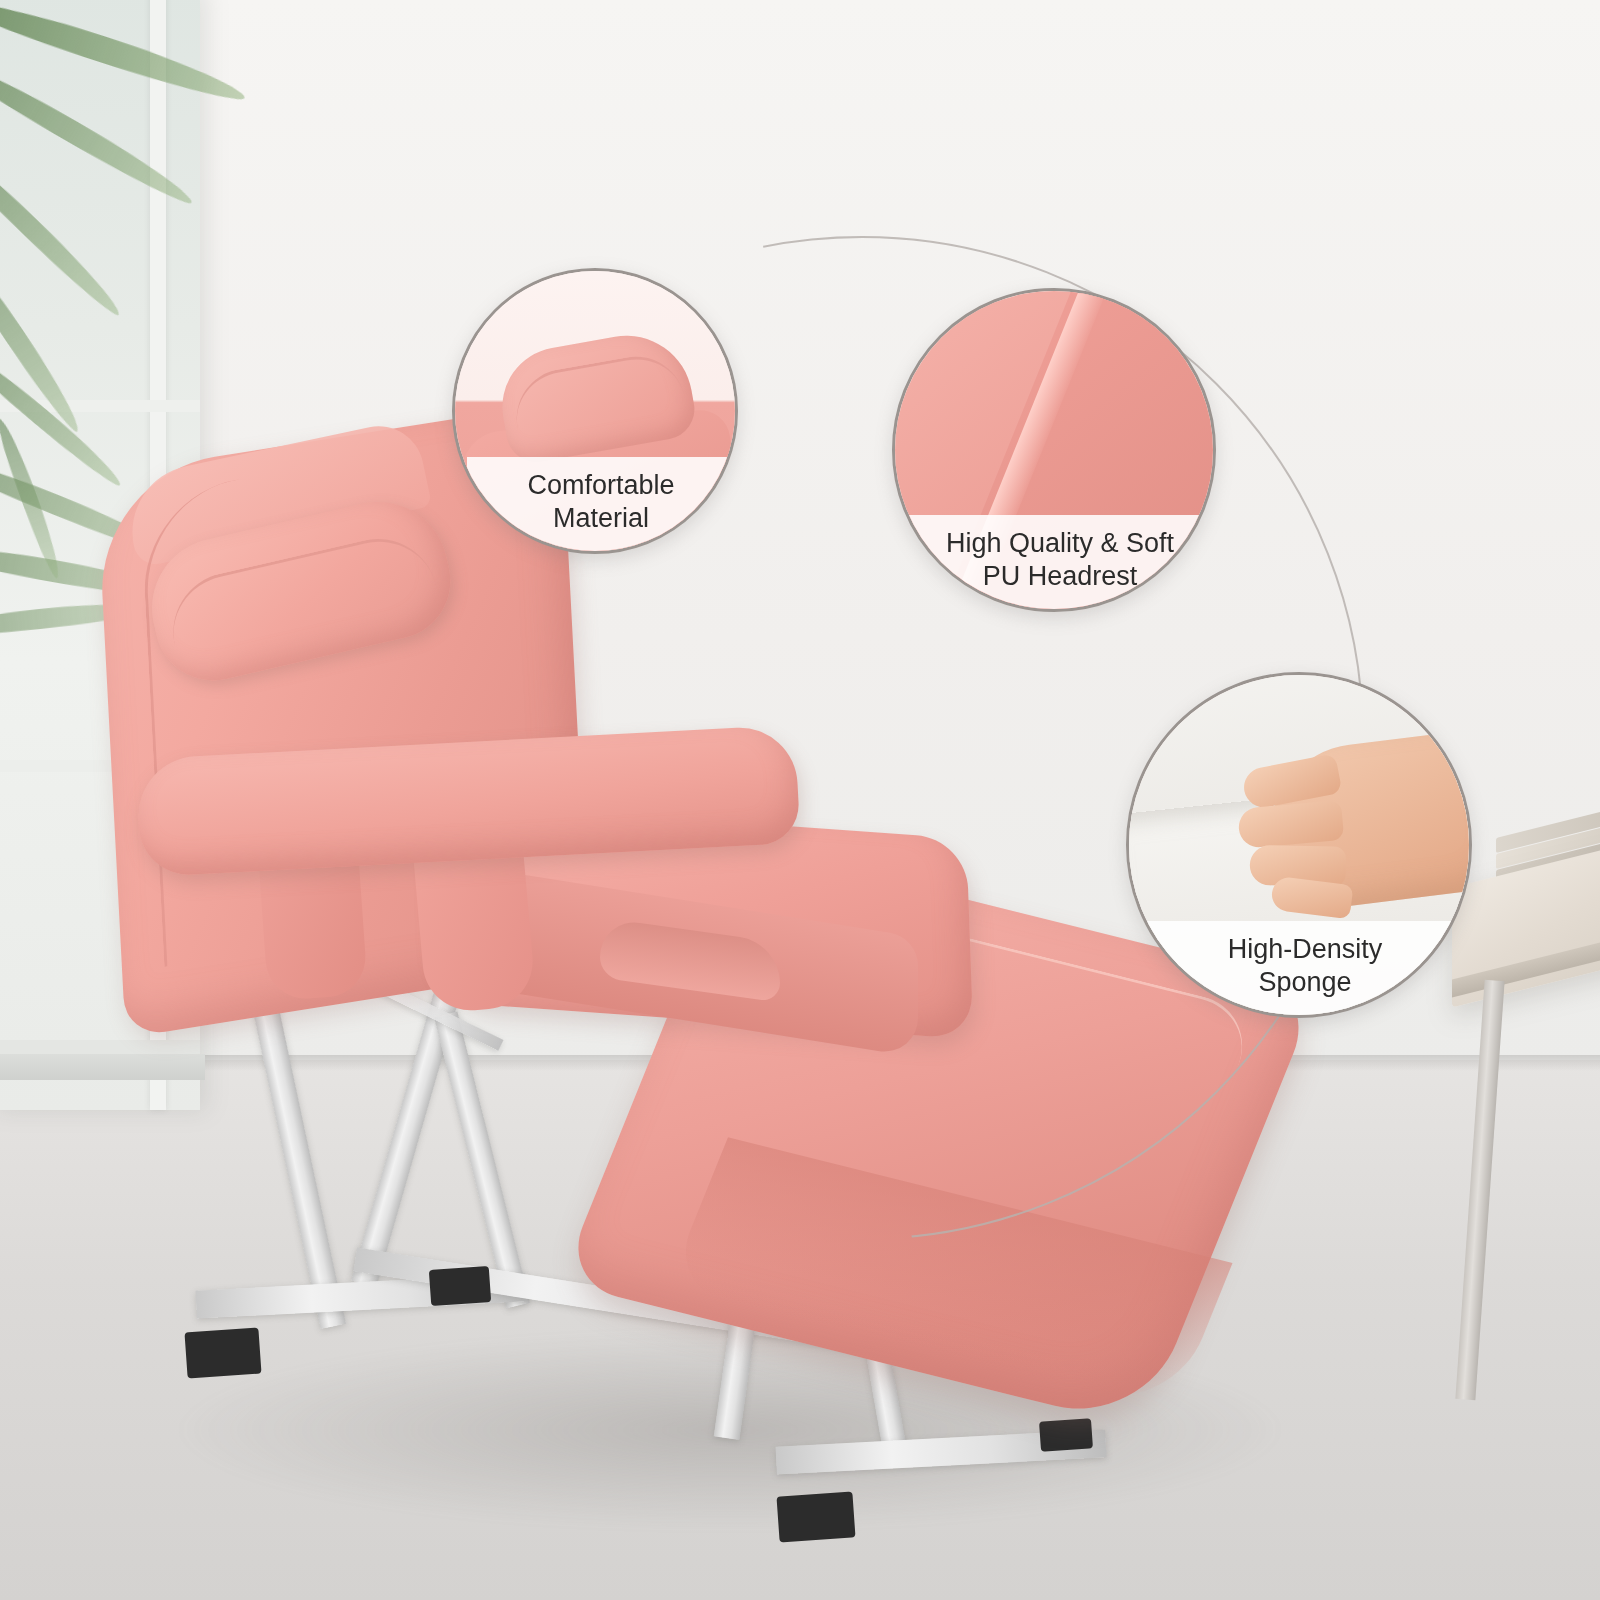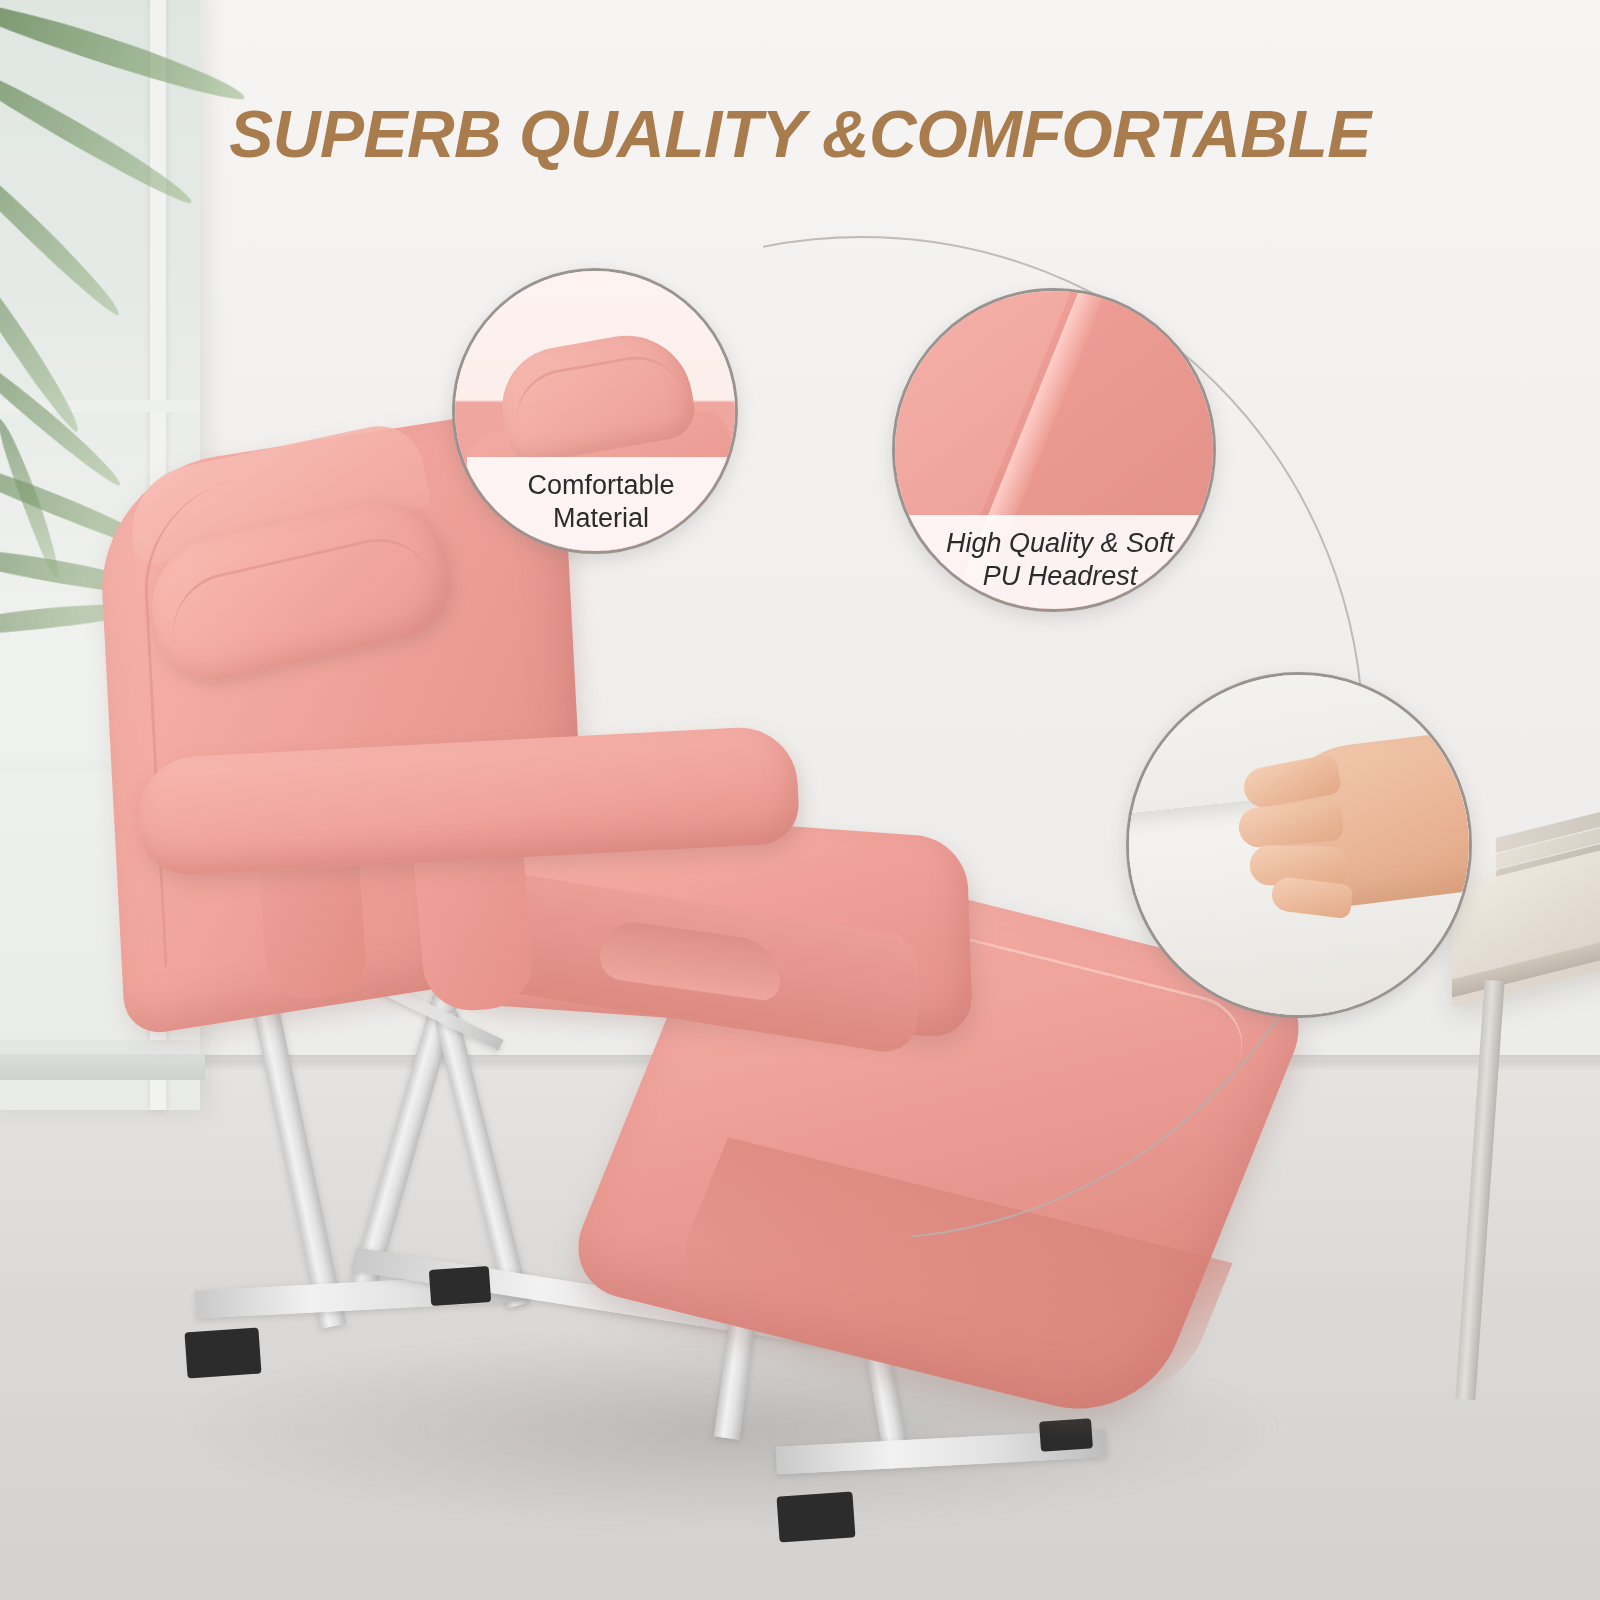--- a/index.html
+++ b/index.html
@@ -297,21 +297,21 @@
     transform: rotate(-10deg);
   }
   .c1-back {
     position: absolute;
     left: 10px; top: 150px; width: 270px; height: 140px;
     background: linear-gradient(160deg,#f3aaa2,#e6948b);
     border-radius: 40px 30px 0 0;
     transform: rotate(-6deg);
   }
 
-  .c2 { left: 892px; top: 288px; width: 318px; height: 318px; font-style: italic; }
+  .c2 { left: 892px; top: 288px; width: 318px; height: 318px; }
   .c2-img { position: absolute; inset: 0; }
   .c2-a {
     position: absolute; left: -40px; top: -40px; width: 280px; height: 420px;
     background: linear-gradient(120deg,#f6b4ac,#e8958c);
     transform: rotate(22deg);
   }
   .c2-b {
     position: absolute; left: 120px; top: -60px; width: 320px; height: 460px;
     background: linear-gradient(120deg,#f0a098,#dd8a81);
     transform: rotate(22deg);
@@ -385,21 +385,20 @@
 
   <div class="books">
     <div class="book" style="top:0px;  background:linear-gradient(90deg,#dcd6cd,#c8c1b6);"></div>
     <div class="book" style="top:16px; background:linear-gradient(90deg,#e6e0d7,#d2cbc0);"></div>
     <div class="book" style="top:32px; background:linear-gradient(90deg,#d6cfc5,#c0b9ae);"></div>
   </div>
   <div class="table-top"></div>
   <div class="table-edge"></div>
   <div class="table-leg"></div>
 
-  <div class="headline">SUPERB QUALITY &amp;COMFORTABLE</div>
 
   <div class="chair">
     <div class="shadow-floor"></div>
 
     <div class="metal" style="left:286px; top:1000px; width:26px; height:330px; transform:rotate(-12deg);"></div>
     <div class="metal" style="left:392px; top:990px;  width:26px; height:300px; transform:rotate(16deg);"></div>
     <div class="metal" style="left:470px; top:1010px; width:24px; height:300px; transform:rotate(-14deg);"></div>
     <div class="metal" style="left:196px; top:1282px; width:330px; height:28px; transform:rotate(-3deg);"></div>
     <div class="metal" style="left:352px; top:1288px; width:520px; height:24px; transform:rotate(9deg);"></div>
     <div class="metal" style="left:740px; top:1060px; width:26px; height:380px; transform:rotate(8deg);"></div>
@@ -461,15 +460,19 @@
   <div class="callout c3">
     <div class="c3-img">
       <div class="c3-sponge"></div>
       <div class="c3-hand">
         <div class="finger" style="left:-20px; top:10px;  width:96px; height:40px; transform:rotate(-4deg);"></div>
         <div class="finger" style="left:-30px; top:52px;  width:104px; height:40px; transform:rotate(2deg);"></div>
         <div class="finger" style="left:-24px; top:94px;  width:96px; height:40px; transform:rotate(8deg);"></div>
         <div class="finger" style="left:-6px;  top:130px; width:80px; height:34px; transform:rotate(14deg);"></div>
       </div>
     </div>
+    <div class="label">
+      <div>High-Density</div>
+      <div>Sponge</div>
+    </div>
   </div>
 
 </div>
 
 </body></html>

